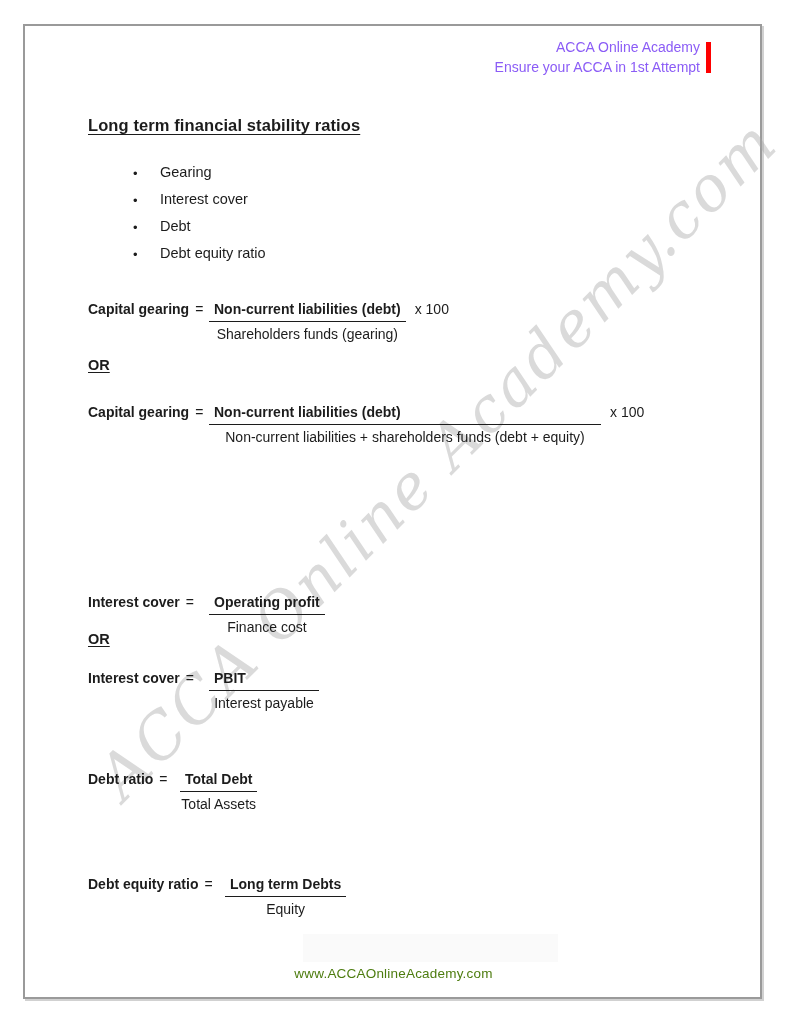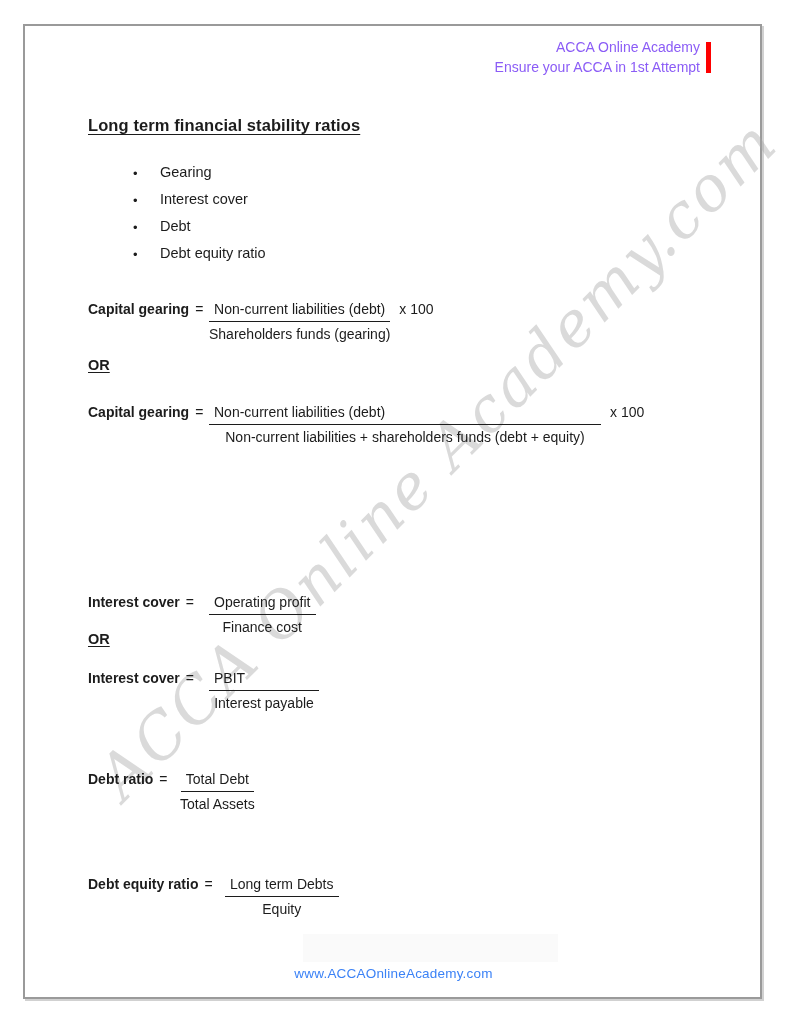--- a/index.html
+++ b/index.html
@@ -43,38 +43,38 @@
     position:absolute;left:88px;display:flex;align-items:flex-start;
     font-size:14px;line-height:19px;
   }
   .lead{flex:0 0 auto;display:flex;}
   .lead120 .lead{width:121px;}
   .lead92  .lead{width:92px;}
   .lead140 .lead{width:137px;}
   .flabel{font-weight:700;white-space:nowrap;}
   .feq{margin-left:6px;}
   .frac{display:flex;flex-direction:column;align-items:center;}
-  .num{border-bottom:1.8px solid #1c1c1c;padding:0 5px 2px 5px;white-space:nowrap;box-sizing:border-box;}
+  .num{border-bottom:1.8px solid #1c1c1c;padding:0 5px 2px 5px;white-space:nowrap;box-sizing:border-box;font-weight:bold;}
   .den{padding-top:3px;white-space:nowrap;}
   .wide .num{min-width:392px;}
   .med  .num{min-width:110px;}
   .mult{margin-left:9px;white-space:nowrap;}
   .or{
     position:absolute;left:88px;font-size:14.5px;font-weight:700;
     text-decoration:underline;text-underline-offset:2px;
   }
   .note{
     position:absolute;left:88px;top:509px;font-size:14.5px;font-weight:700;
     white-space:pre;
   }
   
   .whiteout{position:absolute;left:303px;top:934px;width:255px;height:28px;background:#fafafa;}
   .footer{
     position:absolute;left:0;top:966px;width:787px;text-align:center;
-    font-size:13.5px;color:#3b82f6;letter-spacing:0.2px;
+    font-size:13.5px;color:#4d7c0f;letter-spacing:0.2px;
   }
 </style>
 </head>
 <body>
 
 <div class="page">
 
   <div class="frame"></div>
 
   <div class="watermark">ACCA Online Academy.com</div>

